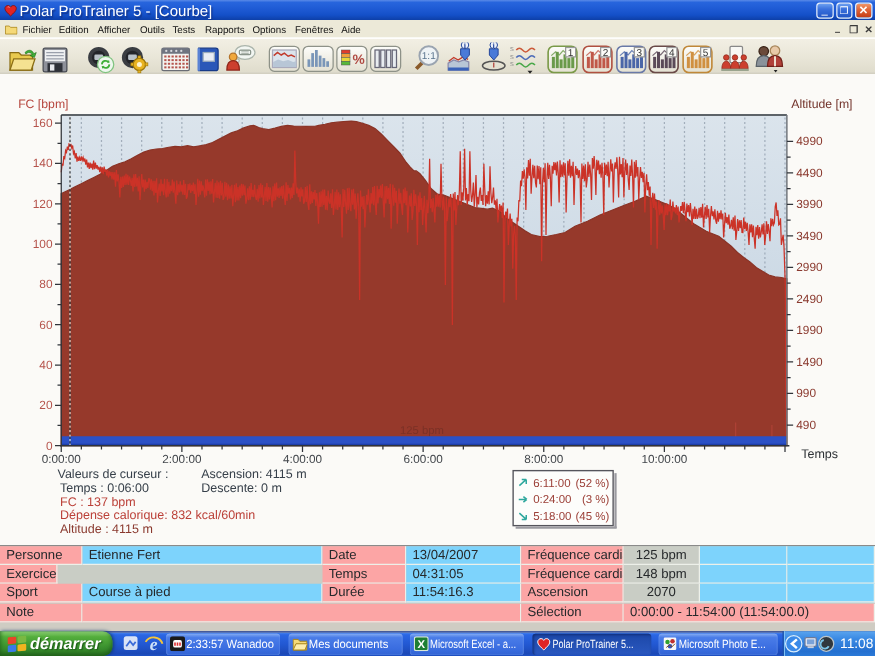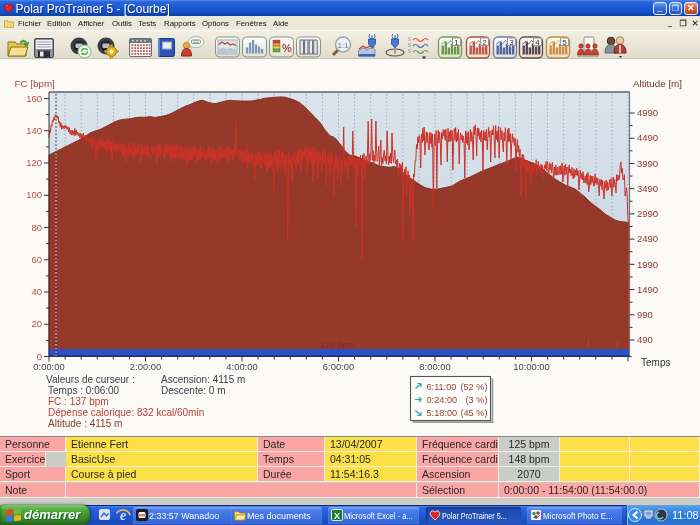--- a/index.html
+++ b/index.html
@@ -22,21 +22,21 @@
  background:linear-gradient(180deg,#f2efe4 0%,#e9e6d8 55%,#dfdccc 100%);
  border-top:1px solid #fff;border-bottom:1px solid #c6c2b0}
 
 #panel{left:0;top:60px;width:700px;height:373px;background:#fbfaf7}
 
 #grid{left:0;top:436px;width:700px;height:62px;background:#c9cdc5;border-top:1px solid #8a8a8a;
  font-size:10.5px;color:#26292b}
 .cell{position:absolute;height:15px;line-height:15px;overflow:hidden;white-space:nowrap;
  border-right:1px solid #edf0e9;border-bottom:1px solid #edf0e9;padding-left:5px}
 .lab{background:#fca5a5}
-.val{background:#fde047}
+.val{background:#7dd3fc}
 .r4{background:#fca5a5}
 .valc{background:#c9cdc5;text-align:center;padding-left:0}
 
 #taskbar{left:0;top:505px;width:700px;height:20px;
  background:linear-gradient(180deg,#4884ee 0%,#2a66e4 10%,#2258d2 50%,#1c49b8 88%,#1e51c4 100%);
  border-top:1px solid #0c2a80}
 #startbtn{left:0;top:505px;width:90px;height:20px;color:#fff;font-weight:bold;font-style:italic;
  font-size:13.5px;border-radius:0 8px 8px 0;
  background:linear-gradient(180deg,#8fd277 0%,#54ae3c 22%,#3d9430 60%,#2f7d26 100%);
  box-shadow:inset 0 -2px 4px #1e5c18,1px 0 3px #123a6e}
@@ -424,21 +424,20 @@
 <div id="grid" class="abs">
 <div class="cell lab" style="left:0px;top:0.0px;width:66px">Personne</div>
 <div class="cell val" style="left:66px;top:0.0px;width:192px">Etienne Fert</div>
 <div class="cell lab" style="left:258px;top:0.0px;width:67px">Date</div>
 <div class="cell val" style="left:325px;top:0.0px;width:92px">13/04/2007</div>
 <div class="cell lab" style="left:417px;top:0.0px;width:82px">Fréquence cardiaque</div>
 <div class="cell valc" style="left:499px;top:0.0px;width:61px">125 bpm</div>
 <div class="cell val" style="left:560px;top:0.0px;width:70px"></div>
 <div class="cell val" style="left:630px;top:0.0px;width:70px"></div>
 <div class="cell lab" style="left:0px;top:15.2px;width:46px">Exercice</div>
-<div class="cell val" style="left:66px;top:15.2px;width:192px">BasicUse</div>
 <div class="cell lab" style="left:258px;top:15.2px;width:67px">Temps</div>
 <div class="cell val" style="left:325px;top:15.2px;width:92px">04:31:05</div>
 <div class="cell lab" style="left:417px;top:15.2px;width:82px">Fréquence cardiaque</div>
 <div class="cell valc" style="left:499px;top:15.2px;width:61px">148 bpm</div>
 <div class="cell val" style="left:560px;top:15.2px;width:70px"></div>
 <div class="cell val" style="left:630px;top:15.2px;width:70px"></div>
 <div class="cell lab" style="left:0px;top:30.4px;width:66px">Sport</div>
 <div class="cell val" style="left:66px;top:30.4px;width:192px">Course à pied</div>
 <div class="cell lab" style="left:258px;top:30.4px;width:67px">Durée</div>
 <div class="cell val" style="left:325px;top:30.4px;width:92px">11:54:16.3</div>
@@ -462,21 +461,21 @@
   <rect x="8" y="8.5" width="7" height="5.5" rx="1" fill="#f0b420"></rect>
  </g>
 </svg>
 <div class="abs" style="left:24px;top:507px;color:#fff;font-weight:bold;font-style:italic;font-size:13px;text-shadow:1px 1px 1px #1e5c18">démarrer</div>
 <svg class="abs" style="left:98px;top:507px" width="36" height="16" viewBox="0 0 36 16">
  <rect x="1" y="2" width="11" height="11" rx="2" fill="#e8eef8" opacity="0.92"></rect>
  <path d="M3 10 l3 -4 2.5 3 2 -2.5" stroke="#3a6ad8" stroke-width="1.4" fill="none"></path>
  <text x="25" y="13" font-size="14" font-weight="bold" font-style="italic" fill="#cfe2f8" text-anchor="middle" font-family="Liberation Serif,serif">e</text>
  <path d="M18.5 6.5 a7.5 7.5 0 0 1 13.5 1.5" fill="none" stroke="#f3c53a" stroke-width="1.5"></path>
 </svg>
-<div class="task" style="left:133px;width:102px">
+<div class="task" style="left:133px;width:91px">
     <svg class="ticon" width="12" height="12" viewBox="0 0 12 12">
       <rect x="0" y="0" width="12" height="12" rx="2" fill="#1a1a1a"></rect>
       <rect x="2.5" y="3" width="7" height="6" rx="1.5" fill="#fff"></rect>
       <path d="M4 5 v2.5 M6 5 v2.5 M8 5 v2.5" stroke="#e03030" stroke-width="1.3"></path>
     </svg>
     <span class="ttext" style="transform:scaleX(0.94)">2:33:57 Wanadoo</span>
   </div>
 <div class="task" style="left:231px;width:91px">
     <svg class="ticon" width="12" height="12" viewBox="0 0 12 12">
       <path d="M0.5 2.5 h4 l1.3 1.5 h5.7 v7 h-11 Z" fill="#f5d978" stroke="#a88418" stroke-width="0.8"></path>

